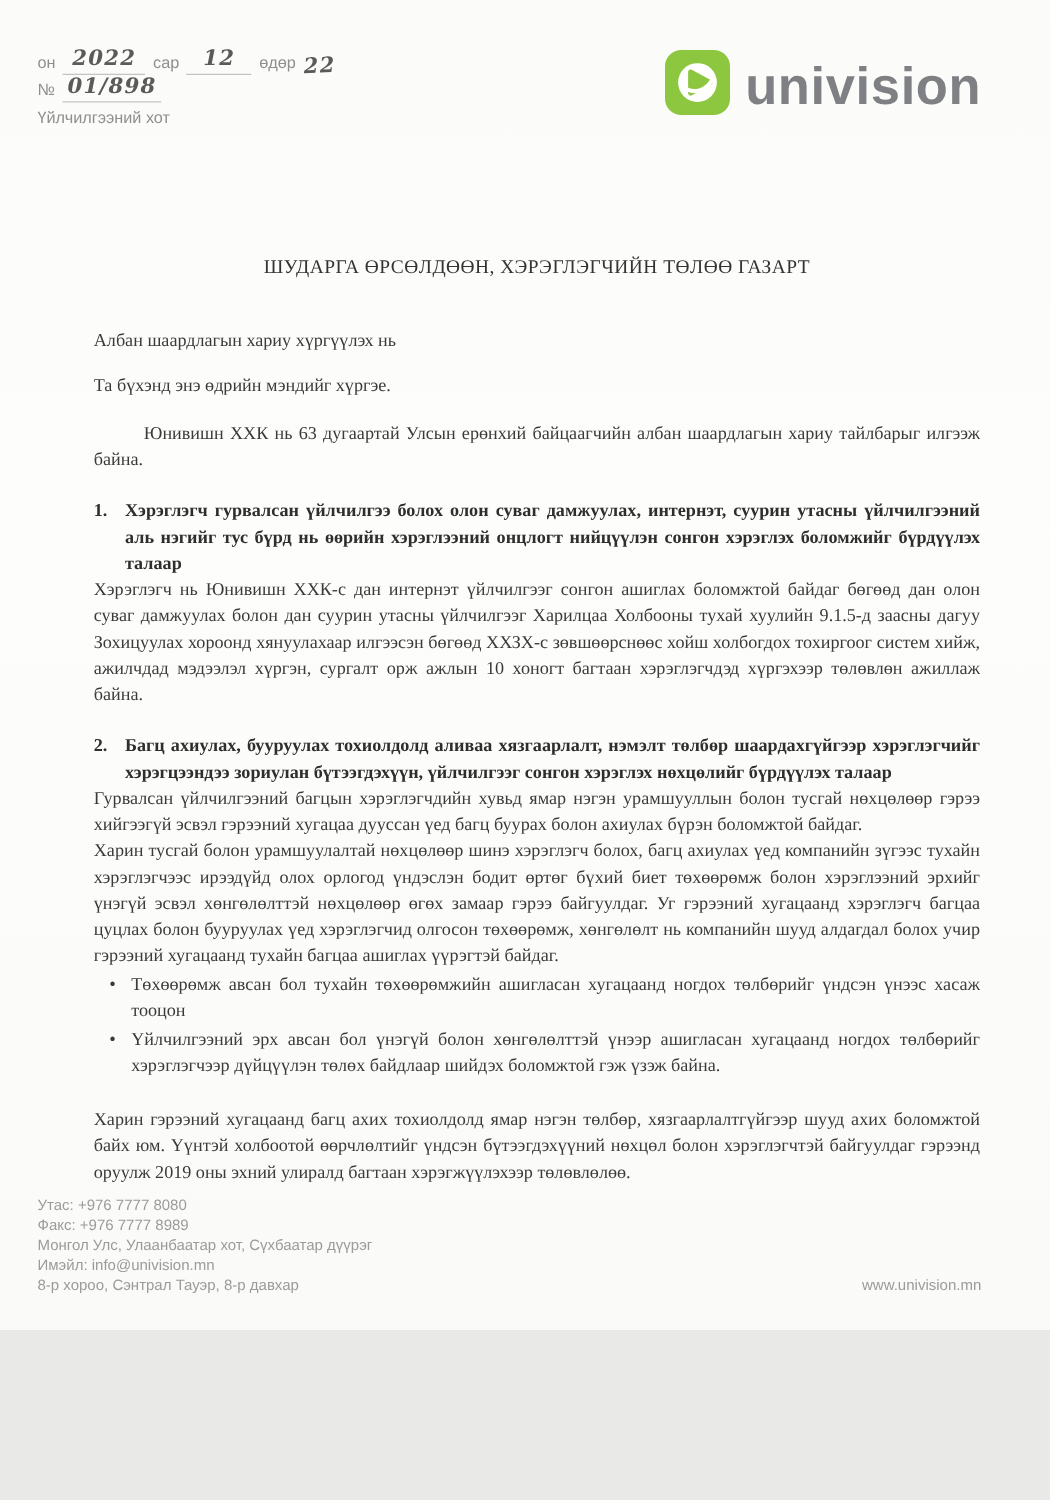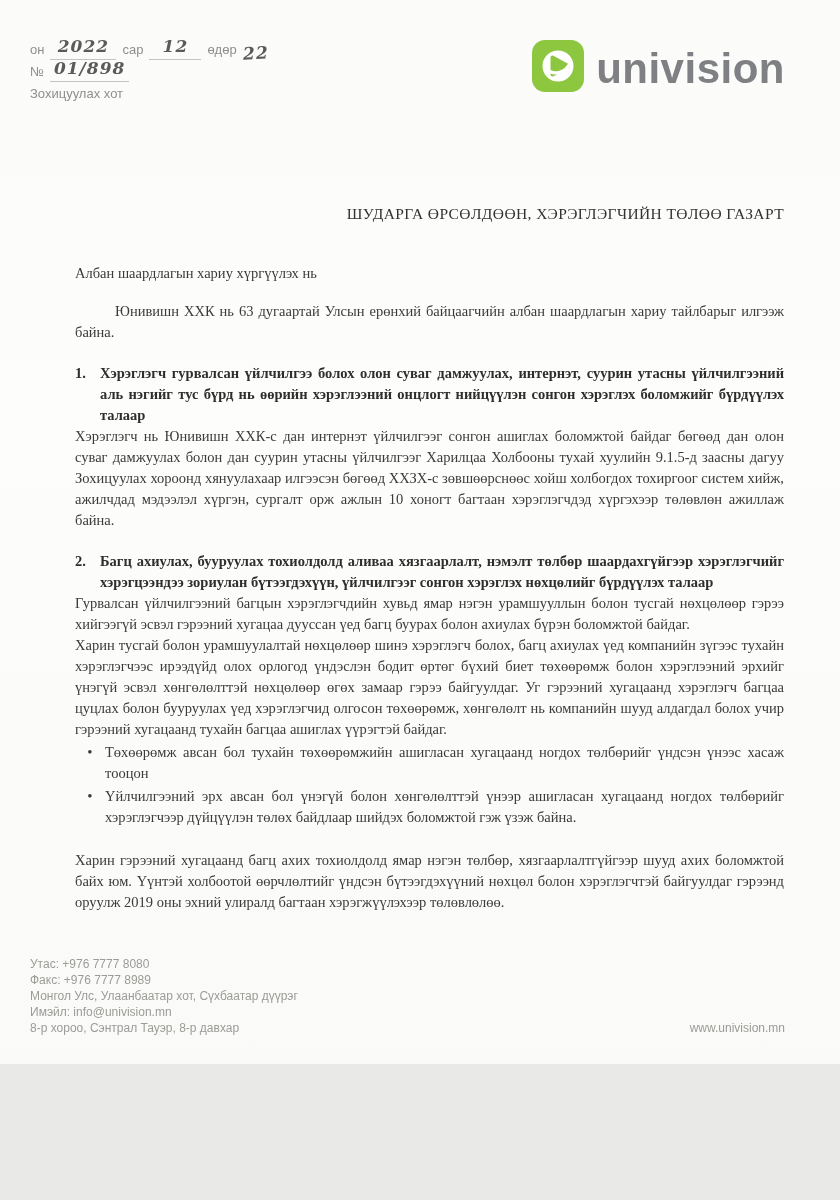--- a/index.html
+++ b/index.html
@@ -49,21 +49,21 @@
     letter-spacing:0.5px;line-height:46px;
   }
   
   .content{
     position:absolute;left:75px;right:56px;top:0;
     font-size:14.5px;line-height:21px;text-align:justify;
   }
   .title{
     margin-top:203px;
     font-size:15.5px;letter-spacing:0.4px;color:#333331;
-    text-align:right;
+    text-align:center;
   }
   .subject{margin-top:39px;text-align:left;}
   .greeting{margin-top:15px;text-align:left;}
   .intro{margin-top:17px;text-indent:40px;}
   .section{margin-top:20px;}
   .sec-head{display:flex;font-weight:bold;color:#2e2e2c;}
   .sec-num{flex:0 0 25px;}
   .sec-title{flex:1;text-align:justify;}
   .section p{margin:0;}
   .section .para{margin-top:0;}
@@ -95,39 +95,40 @@
         <span class="blank"><span class="hand">2022</span></span>
         <span>сар</span>
         <span class="blank small"><span class="hand">12</span></span>
         <span>өдөр</span>
         <span class="hand">22</span>
       </div>
       <div class="meta-row">
         <span>№</span>
         <span class="blank num"><span class="hand">01/898</span></span>
       </div>
-      <div class="city">Зохицуулах хот</div>
+      <div class="city">Үйлчилгээний хот</div>
     </div>
 
     <div class="logo">
       <span class="logo-mark">
         <svg viewBox="0 0 52 52" width="52" height="52" aria-hidden="true">
           <rect x="0" y="0" width="52" height="52" rx="13" fill="#8dc63f"></rect>
           <circle cx="26" cy="26" r="15.5" fill="#ffffff"></circle>
           <path d="M20.5 17.5 L36 26 L20.5 34.5 Z" fill="#8dc63f" stroke="#8dc63f" stroke-width="4" stroke-linejoin="round"></path>
           <path d="M14 29 C 22 36, 34 33, 38.5 22" stroke="#ffffff" stroke-width="3.2" fill="none" stroke-linecap="round"></path>
         </svg>
       </span>
       <span class="logo-text">univision</span>
     </div>
   </div>
 
   <div class="content">
     <div class="title">ШУДАРГА ӨРСӨЛДӨӨН, ХЭРЭГЛЭГЧИЙН ТӨЛӨӨ ГАЗАРТ</div>
     <div class="subject">Албан шаардлагын хариу хүргүүлэх нь</div>
+    <div class="greeting">Та бүхэнд энэ өдрийн мэндийг хүргэе.</div>
     <p class="intro">Юнивишн ХХК нь 63 дугаартай Улсын ерөнхий байцаагчийн албан шаардлагын хариу тайлбарыг илгээж байна.</p>
 
     <div class="section">
       <div class="sec-head">
         <span class="sec-num">1.</span>
         <span class="sec-title">Хэрэглэгч гурвалсан үйлчилгээ болох олон суваг дамжуулах, интернэт, суурин утасны үйлчилгээний аль нэгийг тус бүрд нь өөрийн хэрэглээний онцлогт нийцүүлэн сонгон хэрэглэх боломжийг бүрдүүлэх талаар</span>
       </div>
       <p class="para">Хэрэглэгч нь Юнивишн ХХК-с дан интернэт үйлчилгээг сонгон ашиглах боломжтой байдаг бөгөөд дан олон суваг дамжуулах болон дан суурин утасны үйлчилгээг Харилцаа Холбооны тухай хуулийн 9.1.5-д заасны дагуу Зохицуулах хороонд хянуулахаар илгээсэн бөгөөд ХХЗХ-с зөвшөөрснөөс хойш холбогдох тохиргоог систем хийж, ажилчдад мэдээлэл хүргэн, сургалт орж ажлын 10 хоногт багтаан хэрэглэгчдэд хүргэхээр төлөвлөн ажиллаж байна.</p>
     </div>
 

